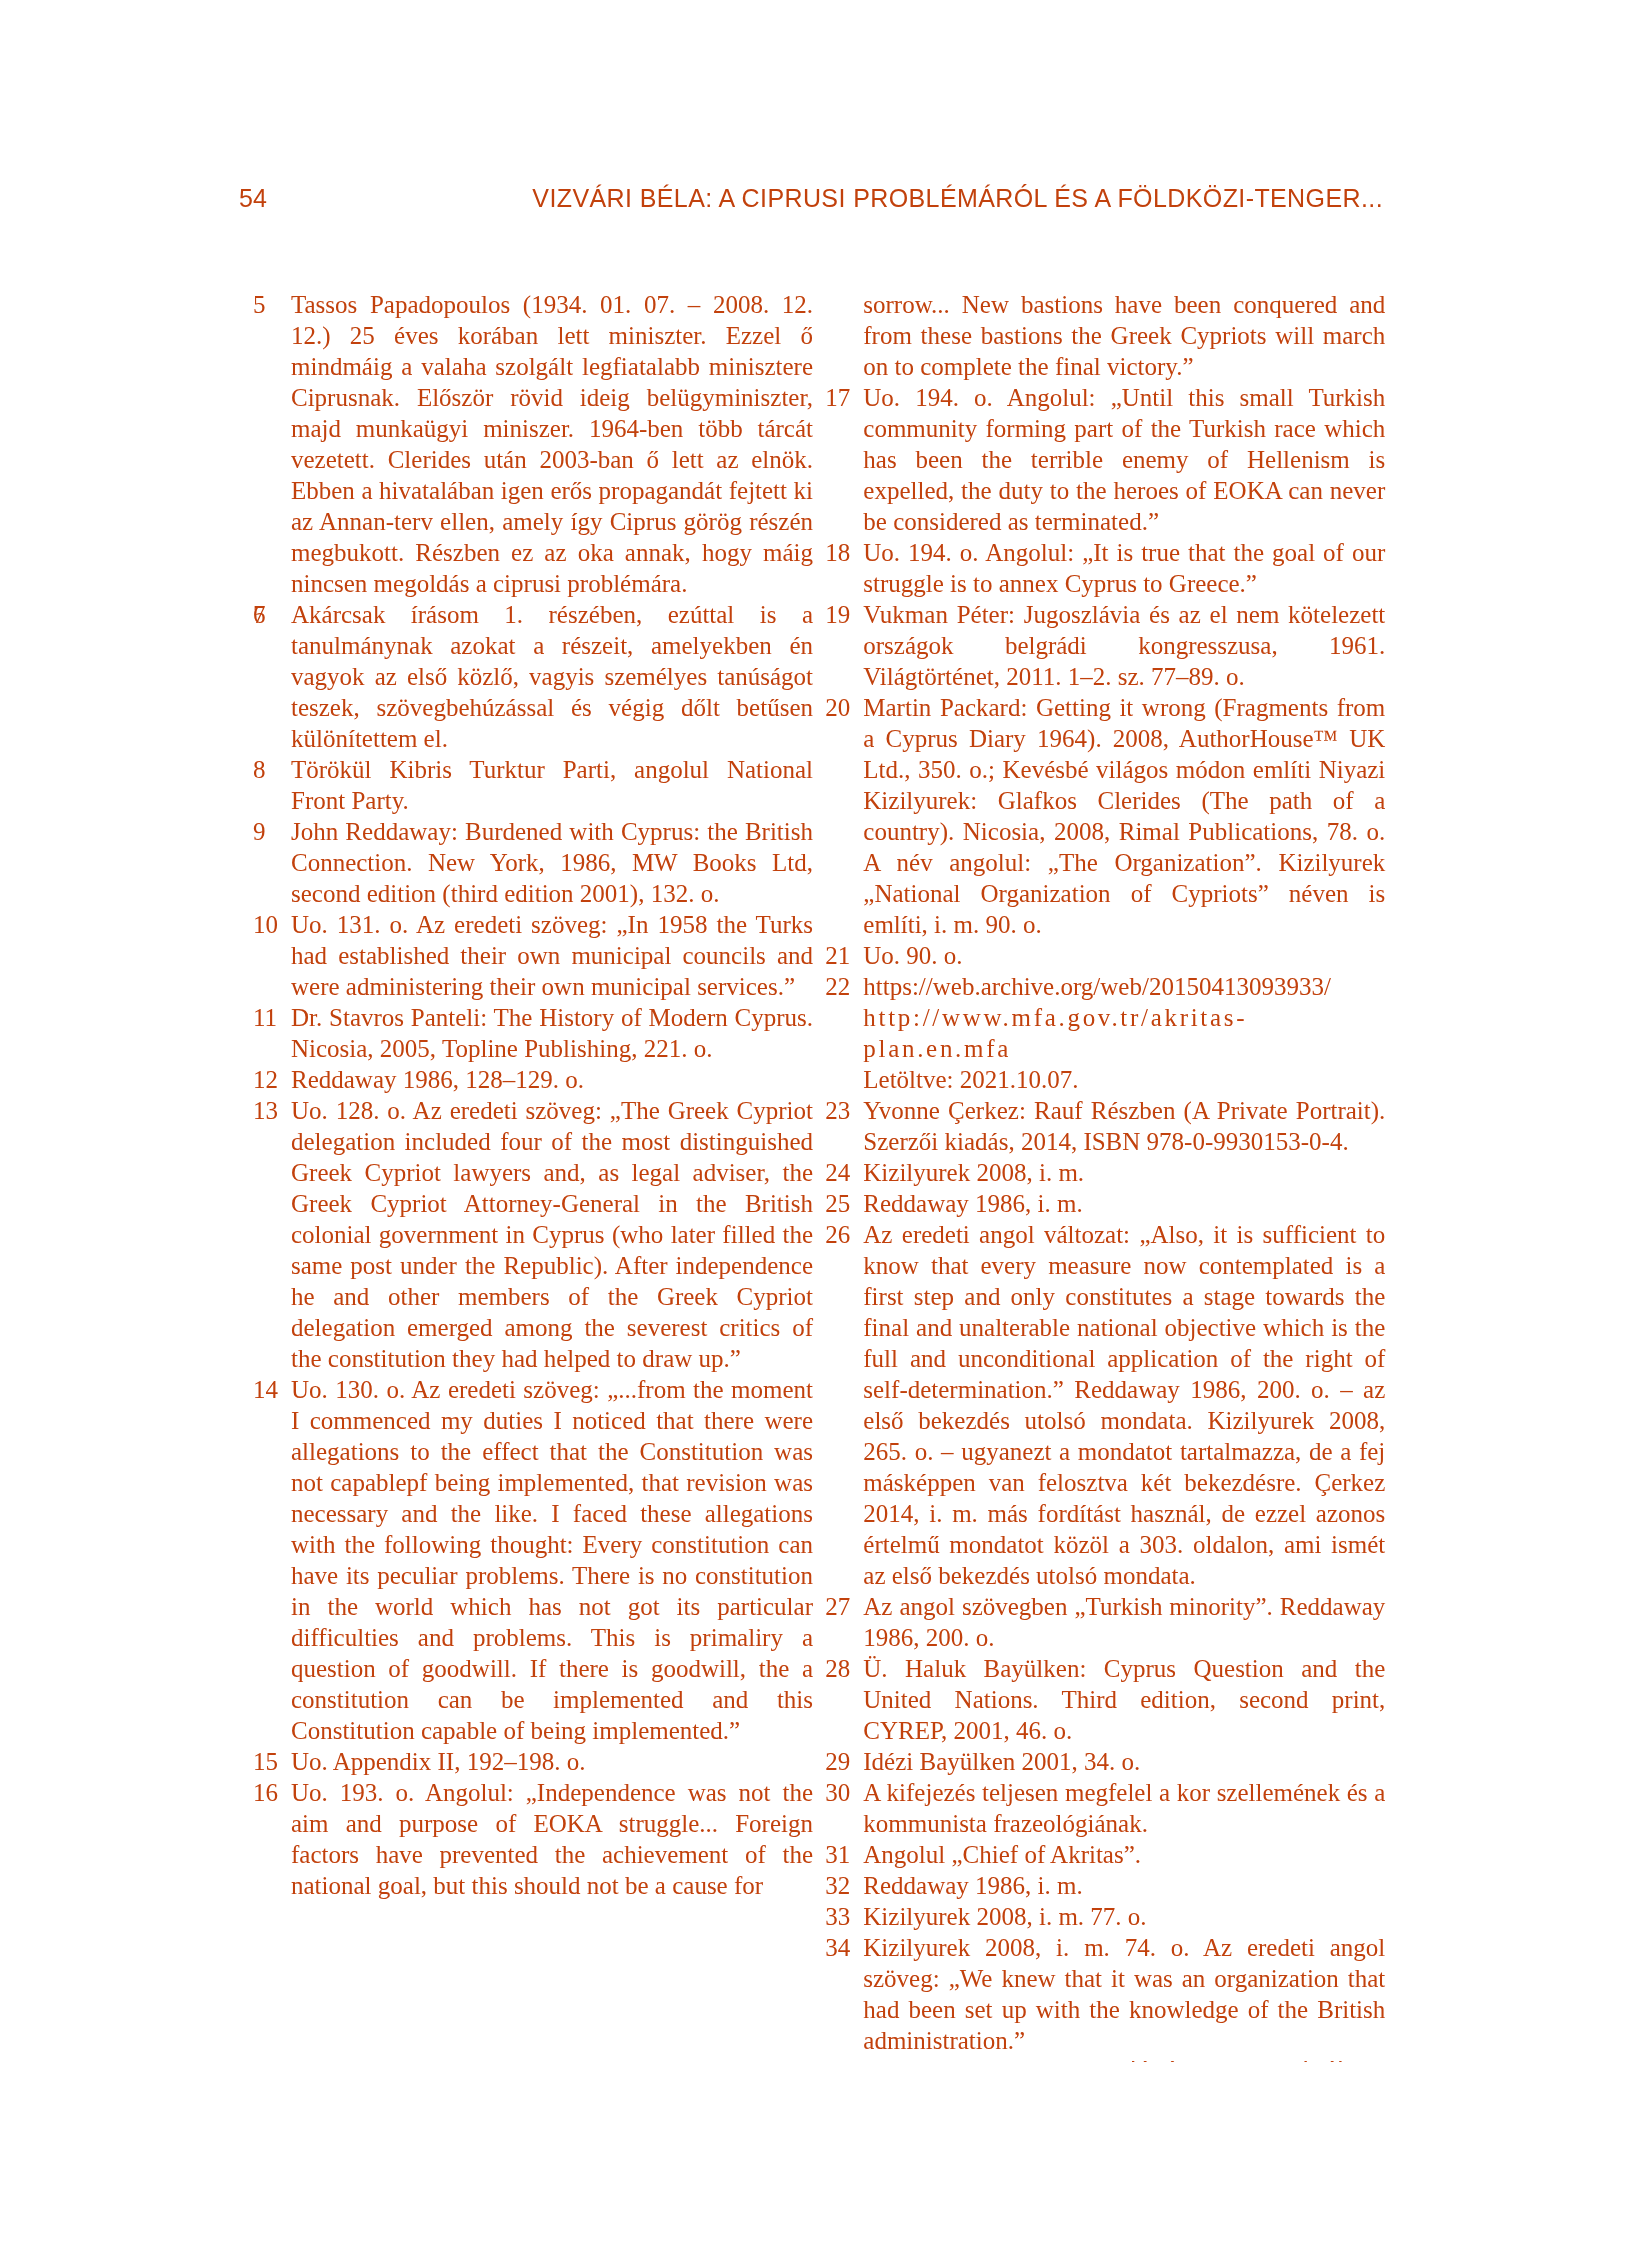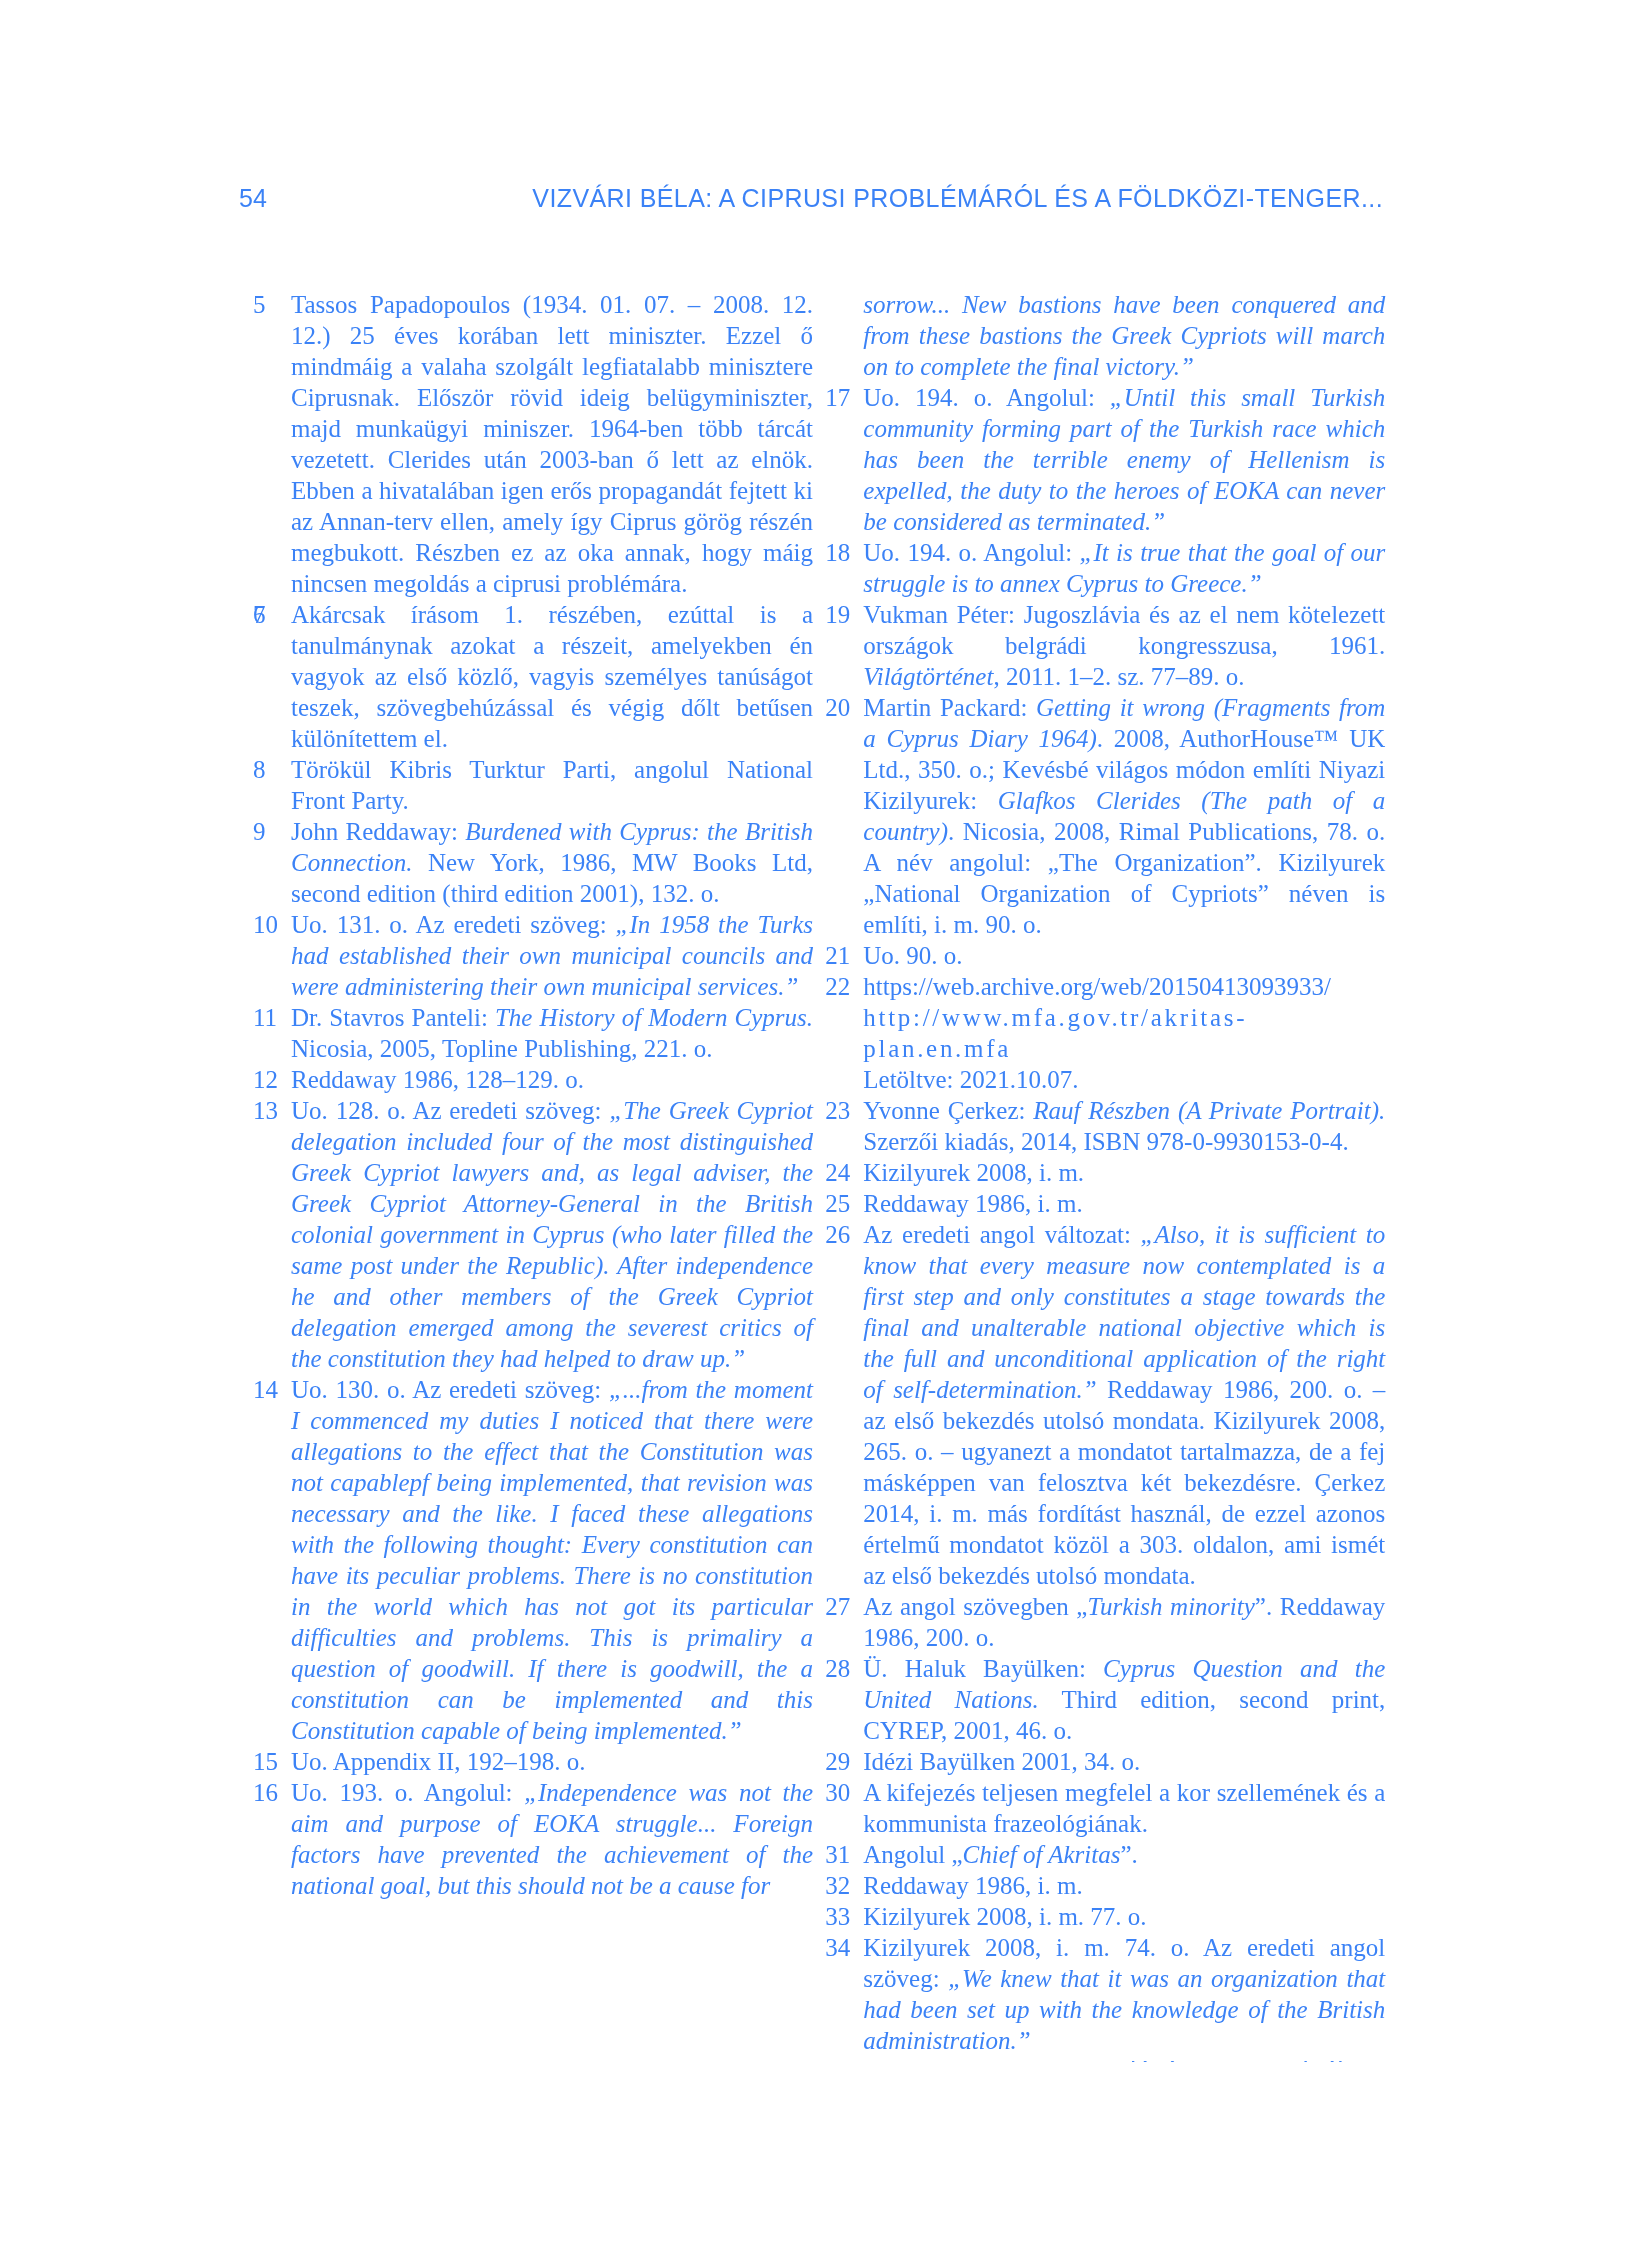--- a/index.html
+++ b/index.html
@@ -1,20 +1,20 @@
 <!DOCTYPE html>
 <html lang="hu" style="font-size:12.3px"><head>
 <meta charset="utf-8">
 <style>
   html,body{margin:0;padding:0;background:#ffffff;}
   .page{
     position:relative;
     width:1628px;height:2062px;
     background:#ffffff;
-    color:#3b82f6;
+    color:#c2410c;
     font-family:"Liberation Serif", serif;
     overflow:hidden;
   }
   .header{
     position:absolute;top:184px;left:239px;right:245px;
     display:flex;align-items:baseline;
     font-family:"Liberation Sans", sans-serif;
     font-size:25px;
   }
   .pagenum{flex:0 0 auto;}
@@ -25,21 +25,21 @@
   }
   .col{width:560px;}
   .note{
     position:relative;
     padding-left:38px;
     font-size:25px;line-height:31px;
     text-align:justify;
     text-justify:inter-word;
   }
   .note .num{position:absolute;left:0;top:0;}
-  .it{font-style:italic;}
+  .it{}
   .ls{letter-spacing:2.7px;}
   .footer{
     position:absolute;top:2056px;right:253px;
     font-family:"Liberation Sans", sans-serif;
     font-size:26px;
   }
 </style>
 </head>
 <body>
 

